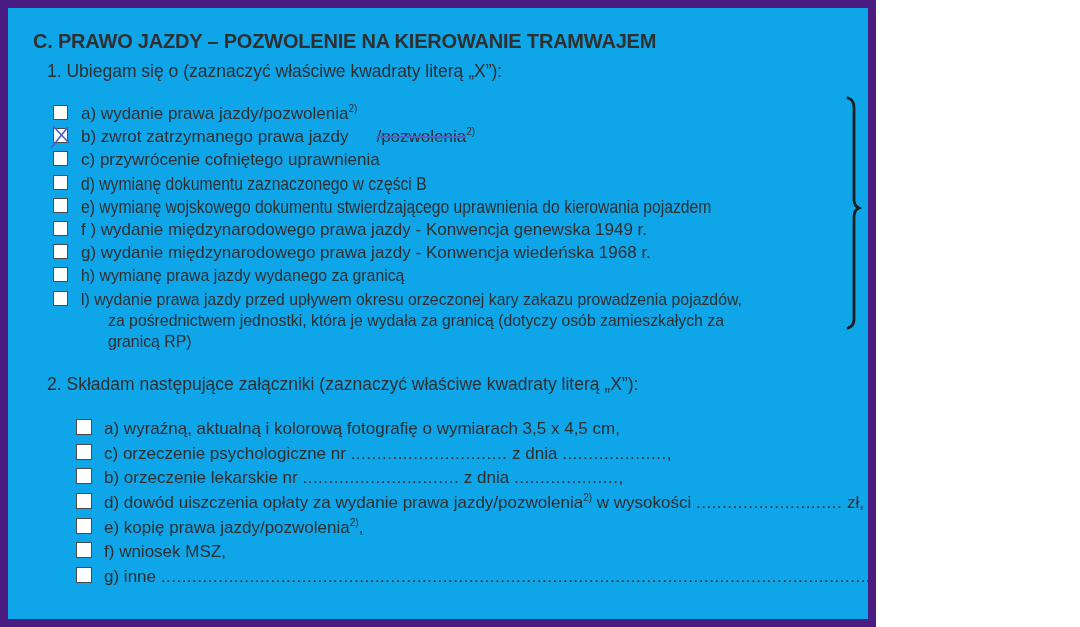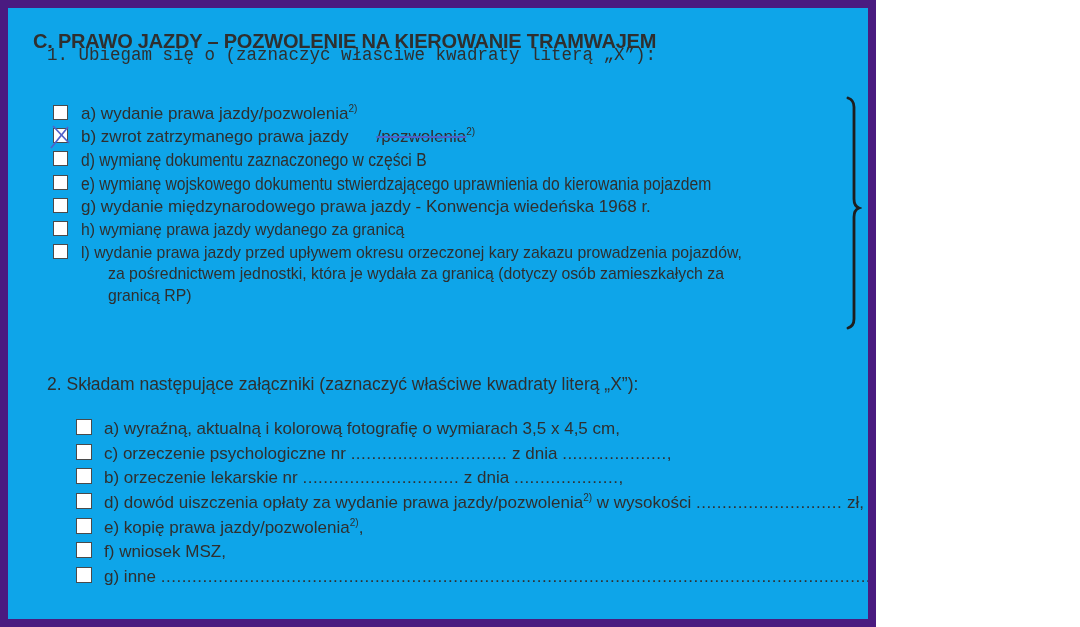--- a/index.html
+++ b/index.html
@@ -20,21 +20,21 @@
     overflow:hidden;
   }
   .title{
     position:absolute;left:25px;top:22px;
     font-size:20px;font-weight:bold;letter-spacing:-0.2px;white-space:nowrap;
   }
   .sec-heading{
     position:absolute;left:39px;
     font-size:17.5px;white-space:nowrap;
   }
-  .s1-heading{top:37px;font-family:Liberation Mono, monospace;}
+  .s1-heading{top:53px;}
   .s2-heading{top:366px;}
 
   .s1-list{position:absolute;left:45px;top:95px;width:812px;}
   .s1-row{display:flex;align-items:flex-start;height:23.2px;}
   .s1-row.tall{height:auto;}
   .checkbox{
     flex:0 0 auto;position:relative;
     width:15px;height:15px;margin-top:2px;
     border:1.7px solid #4a4a4a;background:#fff;box-sizing:border-box;
   }
@@ -99,25 +99,33 @@
       <span class="checkbox">
         <svg class="xmark" width="15" height="15" viewBox="0 0 15 15">
           <line x1="-1" y1="-3" x2="15" y2="14" stroke="var(--ink)" stroke-width="1.7"></line>
           <line x1="14" y1="-2" x2="-3" y2="19" stroke="var(--ink)" stroke-width="1.7"></line>
         </svg>
       </span>
       <span class="itm"><span>b)</span> <span>zwrot zatrzymanego prawa jazdy</span><span class="struck">/pozwolenia</span><sup>2)</sup></span>
     </div>
     <div class="s1-row">
       <span class="checkbox"></span>
+      <span class="itm"><span>c)</span> <span>przywrócenie cofniętego uprawnienia</span></span>
+    </div>
+    <div class="s1-row">
+      <span class="checkbox"></span>
       <span class="itm"><span class="cond"><span>d)</span> <span>wymianę dokumentu zaznaczonego w części B</span></span></span>
     </div>
     <div class="s1-row">
       <span class="checkbox"></span>
       <span class="itm"><span class="cond"><span>e)</span> <span>wymianę wojskowego dokumentu stwierdzającego uprawnienia do kierowania pojazdem</span></span></span>
+    </div>
+    <div class="s1-row">
+      <span class="checkbox"></span>
+      <span class="itm"><span>f )</span> <span>wydanie międzynarodowego prawa jazdy - Konwencja genewska 1949 r.</span></span>
     </div>
     <div class="s1-row">
       <span class="checkbox"></span>
       <span class="itm"><span>g)</span> <span>wydanie międzynarodowego prawa jazdy - Konwencja wiedeńska 1968 r.</span></span>
     </div>
     <div class="s1-row">
       <span class="checkbox"></span>
       <span class="itm"><span class="semi"><span>h)</span> <span>wymianę prawa jazdy wydanego za granicą</span></span></span>
     </div>
     <div class="s1-row tall">

